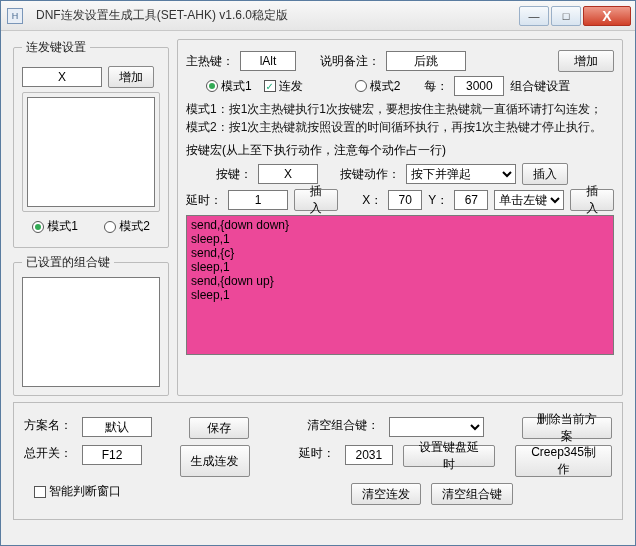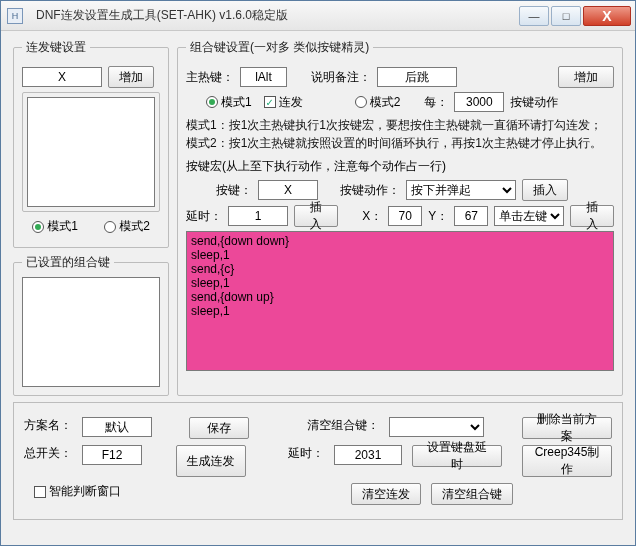--- a/index.html
+++ b/index.html
@@ -206,25 +206,24 @@
           </div>
         </fieldset>
 
         <fieldset>
           <legend>已设置的组合键</legend>
           <div class="listbox" style="height:110px"></div>
         </fieldset>
       </div>
 
       <fieldset class="right-col">
-        <legend>组合键设置(一对多 类似按键精灵)</legend>
 
         <div class="row">
           <span class="lbl">主热键：</span>
-          <input type="text" class="tb" style="width: 47px;" value="lAlt">
+          <input type="text" class="tb" style="width: 56px;" value="lAlt">
           <span style="width:12px"></span>
           <span class="lbl">说明备注：</span>
           <input type="text" class="tb" style="width: 80px;" value="后跳">
           <span class="spacer"></span>
           <button class="btn" style="min-width:56px">增加</button>
         </div>
 
         <div class="row" style="margin-left:20px">
           <span class="radio sel">
               <span class="dot"></span>
@@ -235,21 +234,21 @@
               <span>连发</span>
             </span>
           <span style="width:40px"></span>
           <span class="radio">
               <span class="dot"></span>
               <span>模式2</span>
             </span>
           <span style="width:12px"></span>
           <span class="lbl">每：</span>
           <input type="text" class="tb" style="width: 50px;" value="3000">
-          <span class="lbl">按键动作</span>
+          <span class="lbl">组合键设置</span>
         </div>
 
         <div class="note">
           <div>模式1：按1次主热键执行1次按键宏，要想按住主热键就一直循环请打勾连发；</div>
           <div>模式2：按1次主热键就按照设置的时间循环执行，再按1次主热键才停止执行。</div>
         </div>
 
         <div class="lbl" style="margin:4px 0 2px 0">按键宏(从上至下执行动作，注意每个动作占一行)</div>
 
         <div class="row" style="margin-left:30px">
@@ -302,21 +301,21 @@
         <button class="btn" style="min-width:90px">删除当前方案</button>
       </div>
 
       <div class="brow">
         <span class="lbl">总开关：</span>
         <input type="text" class="tb" style="width: 60px;" value="F12">
         <span style="width:18px"></span>
         <button class="btn" style="min-width:70px;height:32px">生成连发</button>
         <span style="width:30px"></span>
         <span class="lbl">延时：</span>
-        <input type="text" class="tb" style="width: 68px;" value="2031">
+        <input type="text" class="tb" style="width: 48px;" value="2031">
         <button class="btn" style="min-width:90px">设置键盘延时</button>
         <span class="spacer"></span>
         <button class="btn" style="min-width:90px;height:32px">Creep345制作</button>
       </div>
 
       <div class="brow">
         <span class="check" style="margin-left:10px">
             <span class="box"></span>
             <span>智能判断窗口</span>
           </span>

